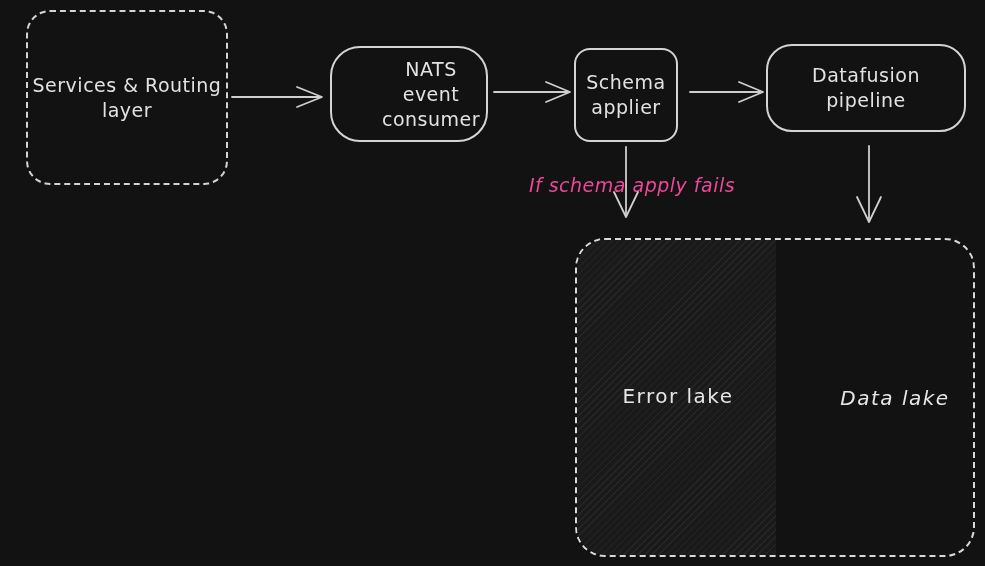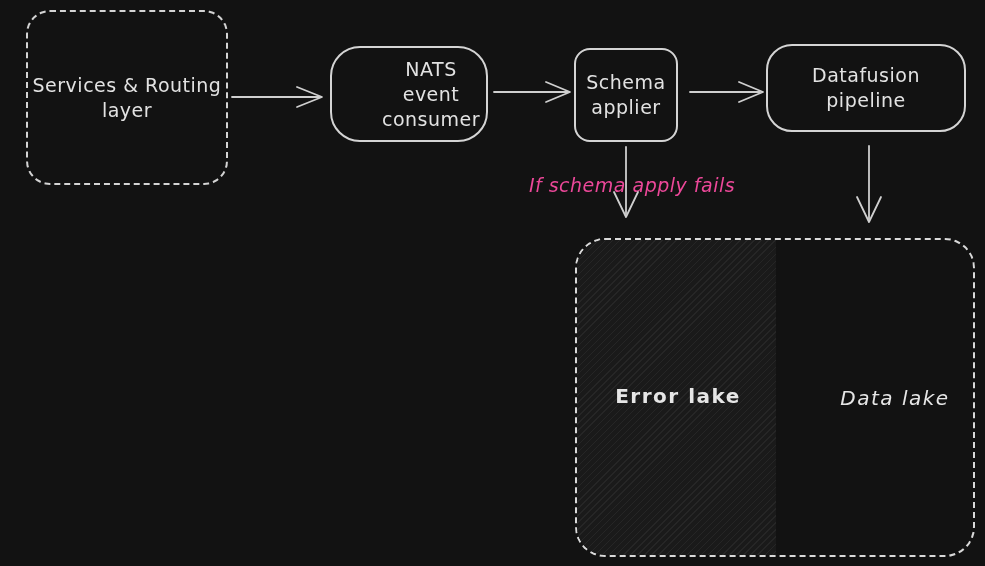--- a/index.html
+++ b/index.html
@@ -79,21 +79,21 @@
     );
   }
   .lake-label {
     position: absolute;
     transform: translate(-50%, -50%);
     font-size: 20px;
     letter-spacing: 1.5px;
     white-space: nowrap;
     color: #e6e6e6;
   }
-  #label-error-lake { left: 101px; top: 156px; font-weight: bold; }
+  #label-error-lake { left: 101px; top: 156px; }
   #label-data-lake  { left: 318px; top: 158px; font-style: italic; }
 
   .arrows {
     position: absolute;
     left: 0;
     top: 0;
     pointer-events: none;
   }
   .arrows path, .arrows line {
     stroke: #cfcfcf;

